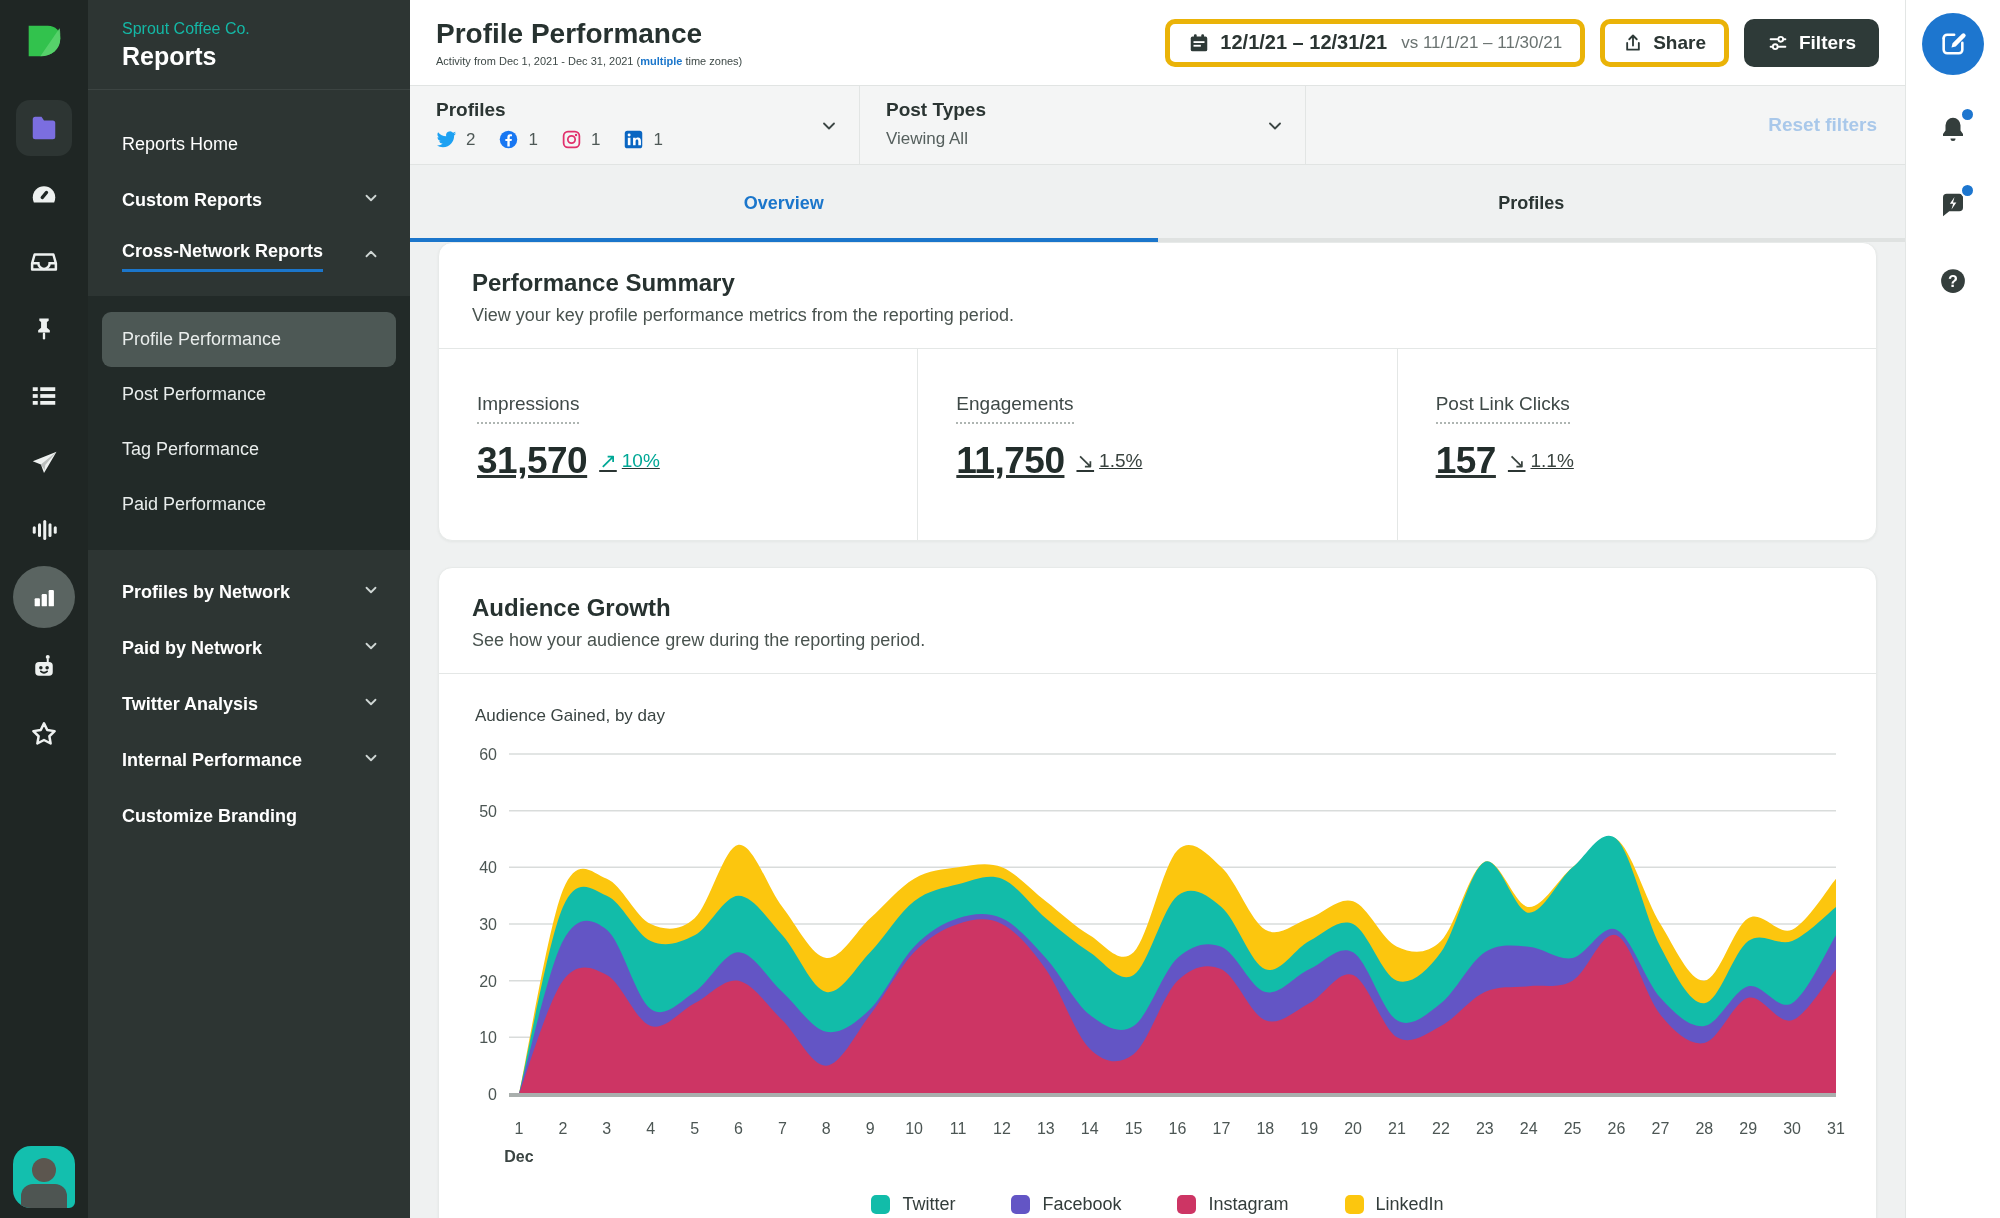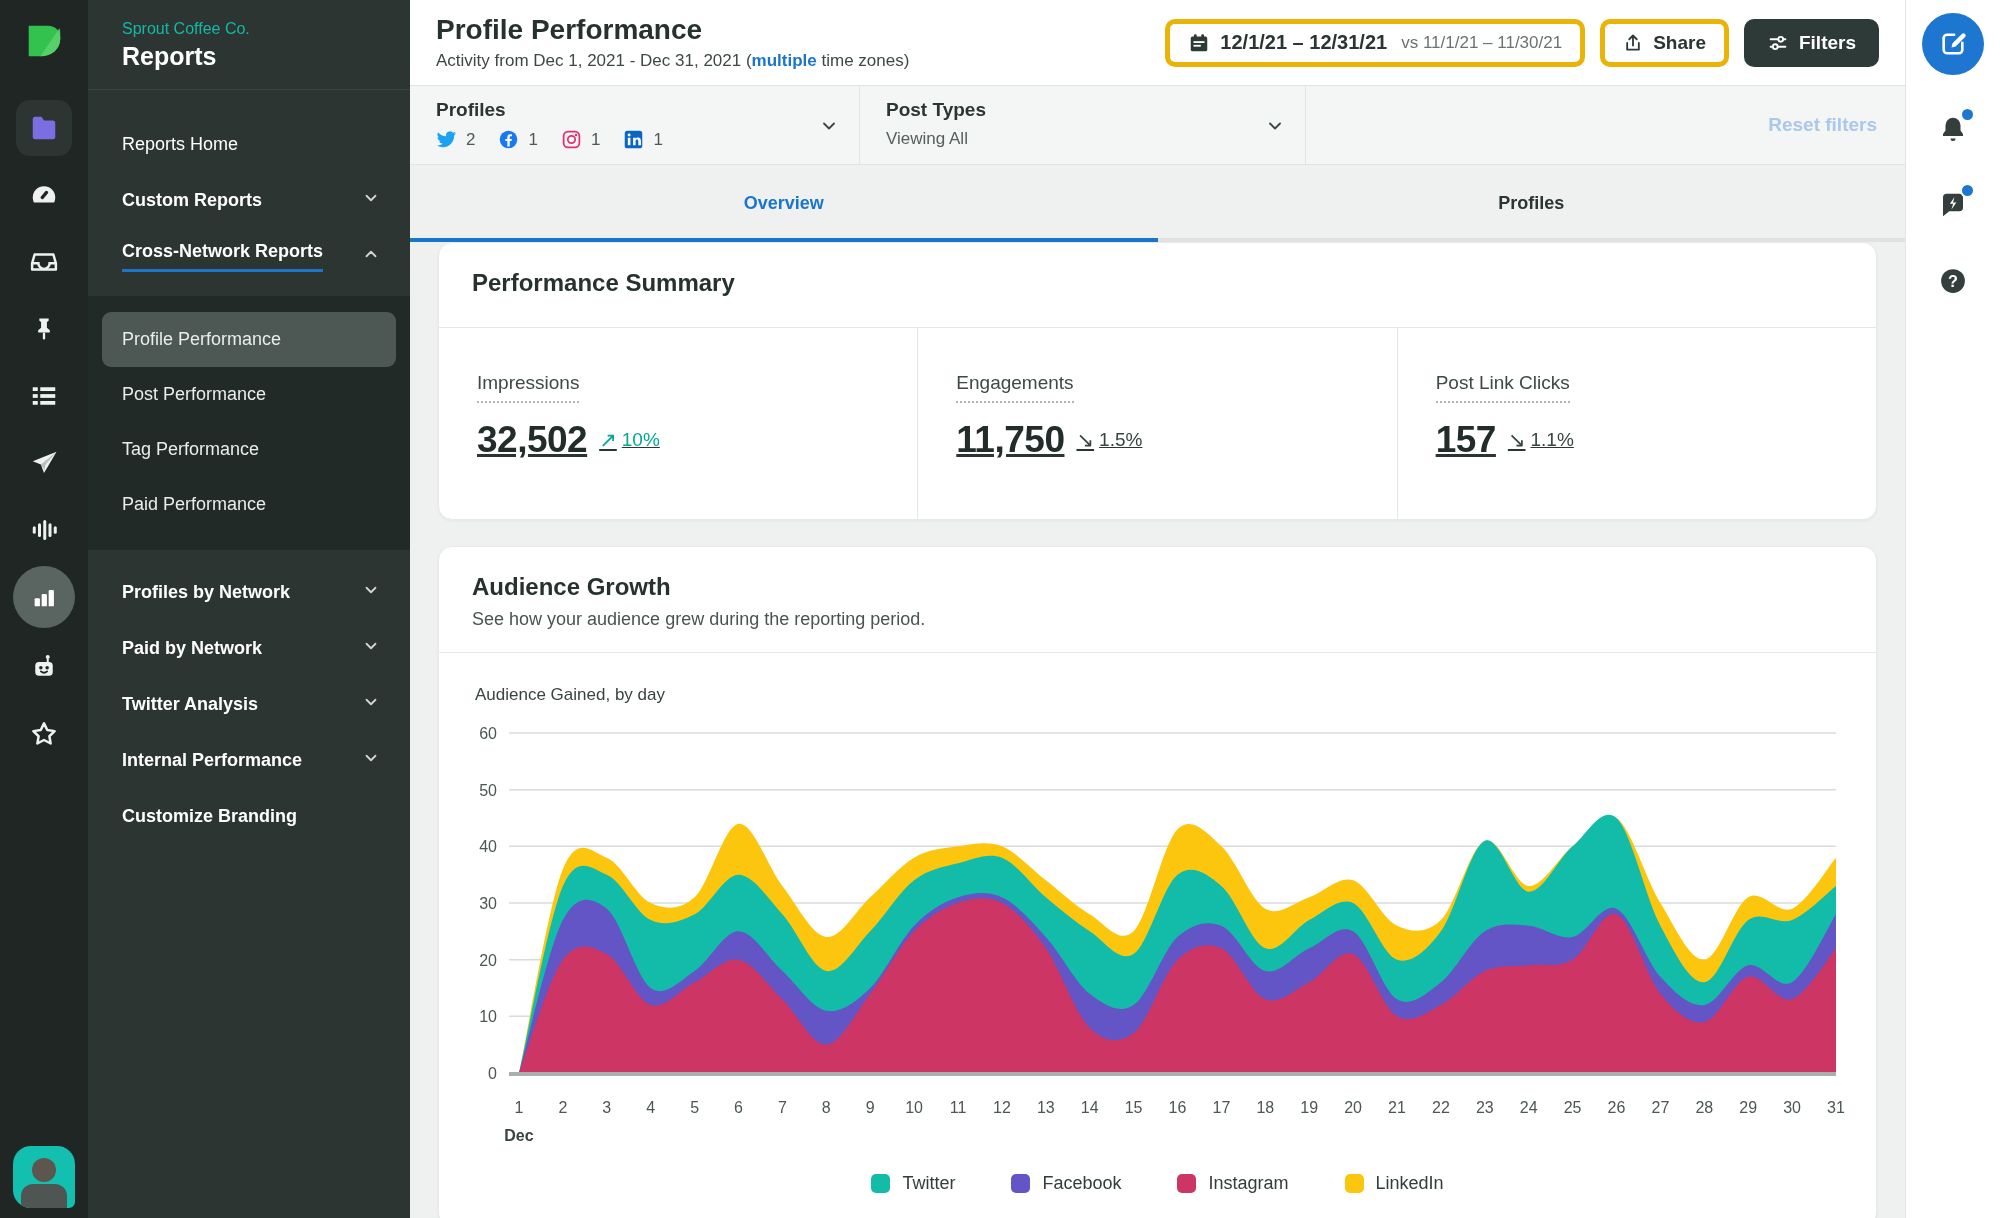--- a/index.html
+++ b/index.html
@@ -30,21 +30,21 @@
   .chev { color:#cfd6d4; }
   .subnav { background:#222a28; padding:16px 14px 18px 14px; margin-top:12px; }
   .sub-item { height:55px; display:flex; align-items:center; padding:0 20px; font-size:18px; color:#e9edec; border-radius:9px; cursor:pointer; }
   .sub-item.active { background:#4d5855; }
   .groups { padding-top:14px; }
 
   
   .main { flex:1 1 auto; display:flex; flex-direction:column; background:#eff1f1; min-width:0; }
   .m-header { height:86px; background:#fff; border-bottom:1px solid #e1e4e3; display:flex; align-items:center; padding:0 26px; flex:0 0 86px; }
   .m-title { font-size:28px; font-weight:700; color:#273230; margin-bottom:5px; }
-  .m-sub { font-size:17px; color:#3e4947; }
+  .m-sub { font-size:11px; color:#3e4947; }
   .m-sub .link { color:#1b76cb; font-weight:700; cursor:pointer; }
   .hd-buttons { margin-left:auto; display:flex; gap:15px; align-items:center; }
   .btn { display:flex; align-items:center; gap:10px; border:5px solid #eab308; border-radius:10px; background:#fff; height:48px; padding:0 18px; font-size:19px; cursor:pointer; color:#2b3533; }
   .btn.date b { font-size:20px; font-weight:700; }
   .btn.date .vs { color:#6a7371; font-size:17px; font-weight:400; margin-left:4px; }
   .btn strong { font-weight:600; }
   .btn.dark { background:#2e3a38; border-color:#2e3a38; color:#fff; }
 
   .filterbar { height:79px; background:#f4f5f5; border-bottom:1px solid #e1e4e3; display:flex; align-items:stretch; flex:0 0 79px; }
   .fsec { padding:13px 24px 0 26px; border-right:1px solid #e2e5e4; position:relative; cursor:pointer; }
@@ -336,26 +336,27 @@
         <span>Profiles</span>
         <span class="underline"></span>
       </div>
   </div>
 
   <div class="content">
 
     <section class="card">
       <div class="card-head">
         <div class="card-title">Performance Summary</div>
+        <div class="card-sub">View your key profile performance metrics from the reporting period.</div>
       </div>
       <div class="metrics">
         <div class="metric">
           <span class="mlabel">Impressions</span>
           <div class="mrow">
-            <span class="mvalue">32,502</span>
+            <span class="mvalue">31,570</span>
             <span class="delta up">
                 <span class="arrow">↗</span>
                 <span>10%</span>
               </span>
           </div>
         </div>
         <div class="metric">
           <span class="mlabel">Engagements</span>
           <div class="mrow">
             <span class="mvalue">11,750</span>

